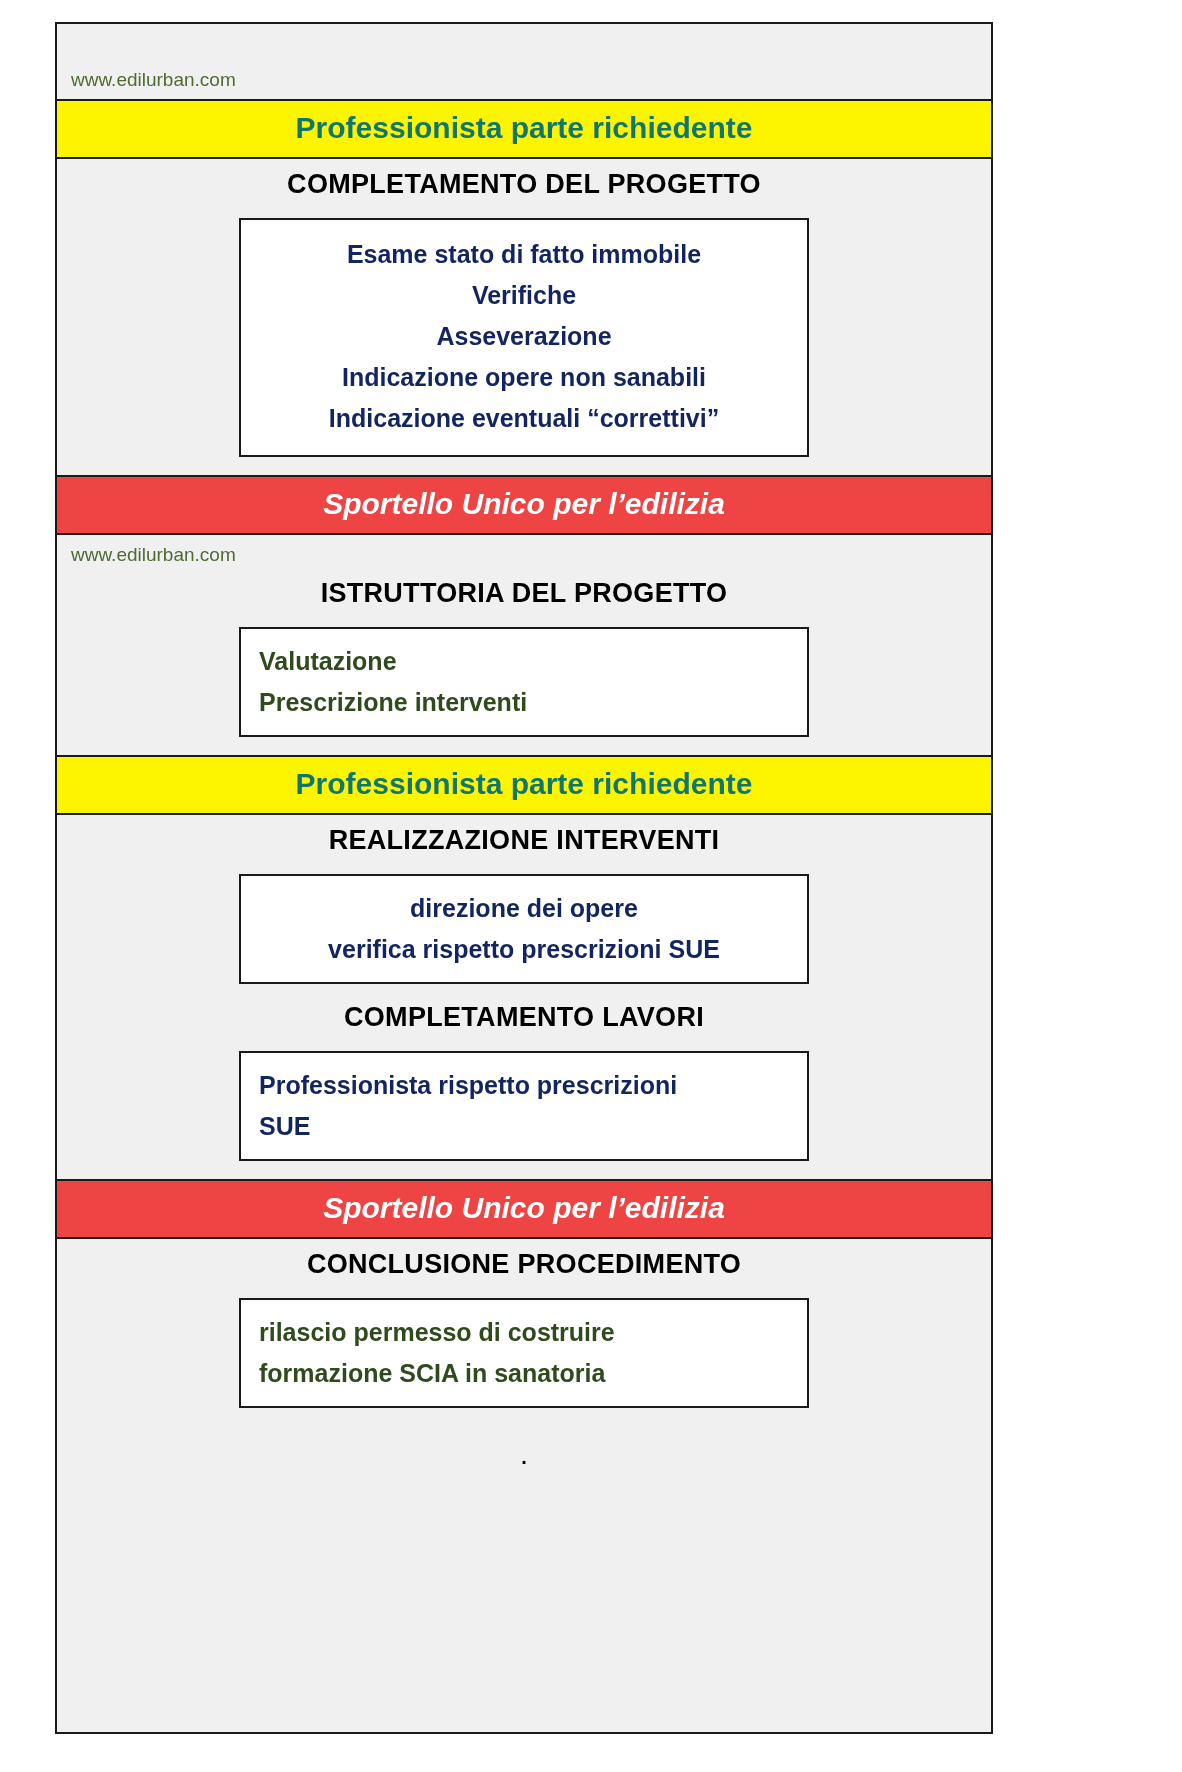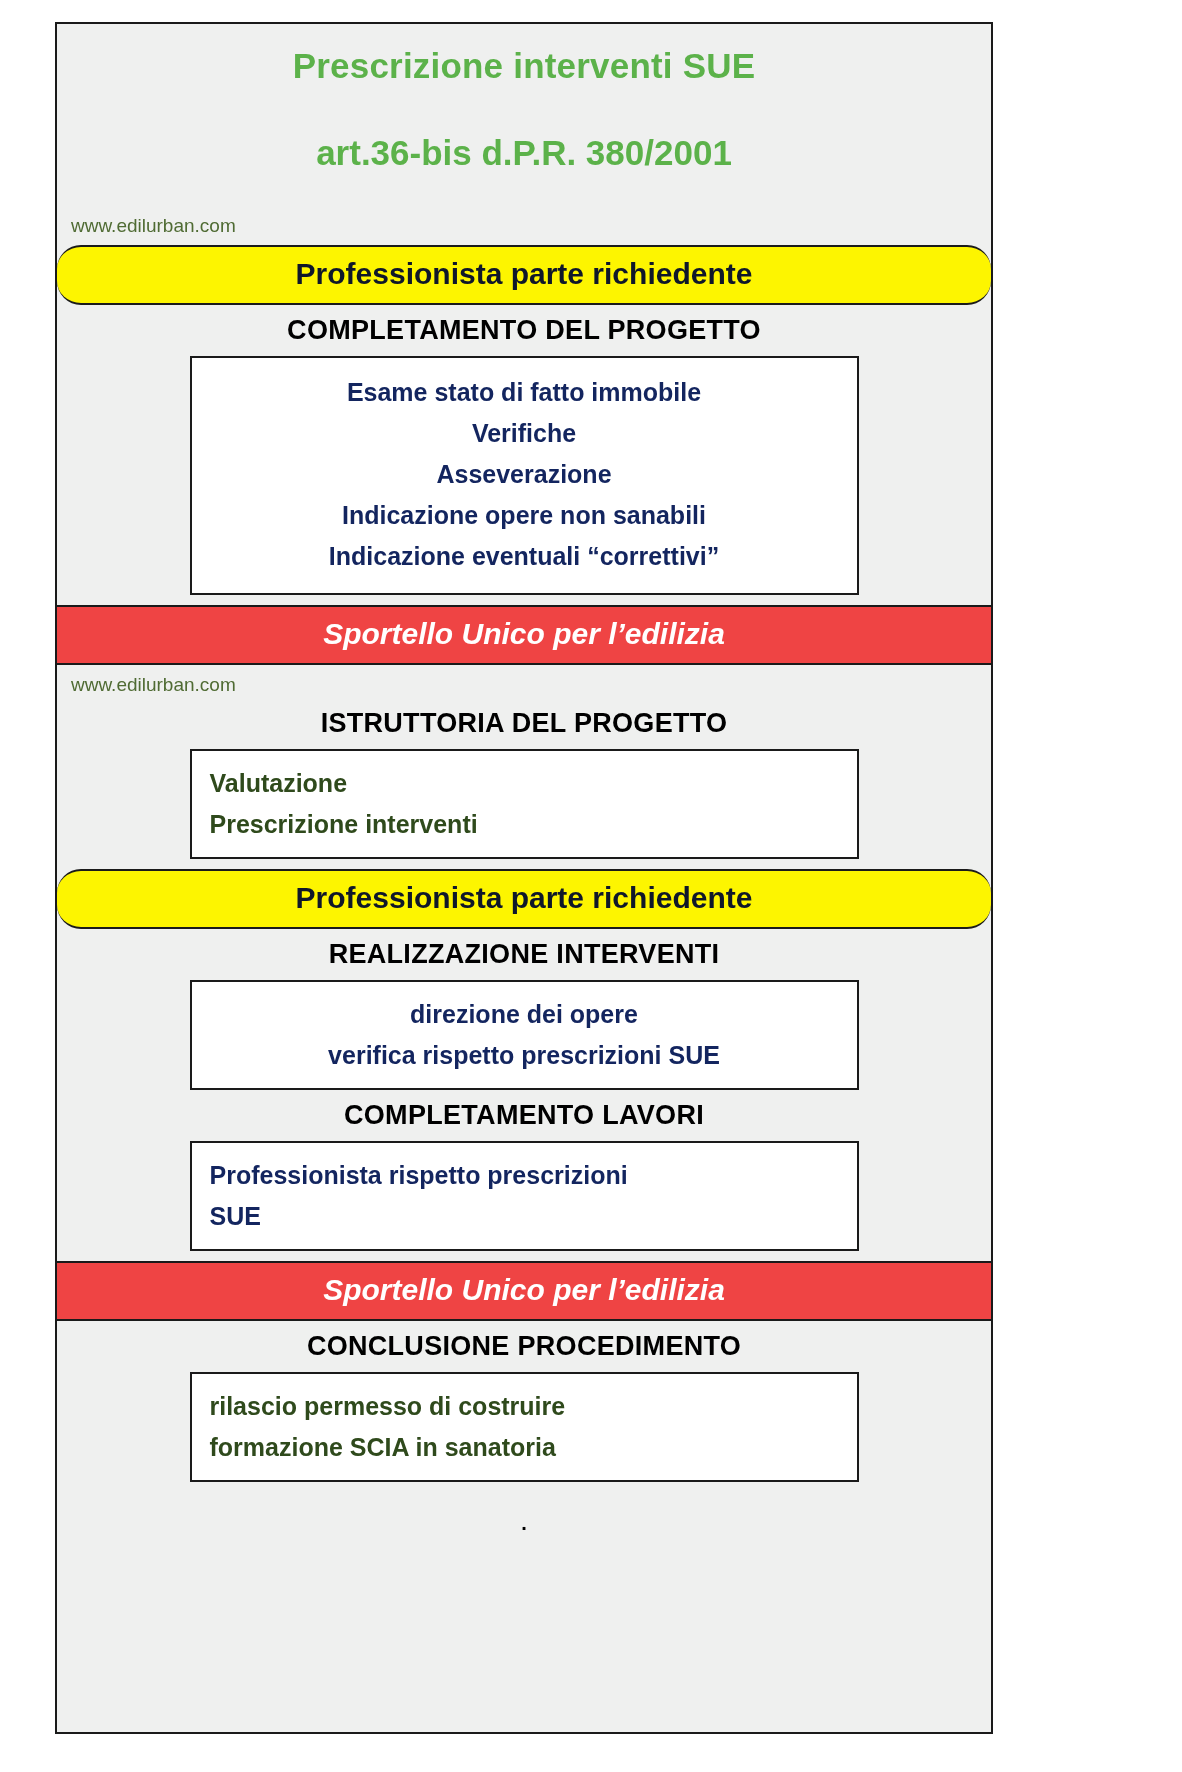--- a/index.html
+++ b/index.html
@@ -65,42 +65,41 @@
     width: 100%;
     text-align: center;
     font-size: 30px;
     font-weight: bold;
     border-top: 2px solid #1a1a1a;
     border-bottom: 2px solid #1a1a1a;
     padding: 10px 0 12px 0;
   }
   .banner-yellow {
     background: #fdf500;
-    color: #0f172a;
-    border-radius: 24px;
+    color: #0f766e;
   }
   .banner-green {
     background: #ef4444;
     color: #ffffff;
     font-style: italic;
   }
 
   .section-head {
     text-align: center;
     color: #000000;
     font-size: 27px;
     font-weight: bold;
     letter-spacing: 0.3px;
     padding: 10px 0 10px 0;
   }
 
   .inner-box {
     box-sizing: border-box;
-    margin: 0 auto;
-    width: 669px;
+    margin: 8px auto;
+    width: 570px;
     background: #ffffff;
     border: 2px solid #1a1a1a;
     padding: 14px 14px 16px 14px;
   }
   .inner-box.tight { padding: 12px 14px 12px 14px; }
 
   .line {
     font-size: 25px;
     font-weight: bold;
     line-height: 1.0;
@@ -121,24 +120,20 @@
     padding: 30px 0 0 0;
   }
   .tail { height: 60px; }
 </style>
 </head>
 <body>
 
 <div class="page">
   <div class="sheet">
 
-    <div class="title-area">
-      <div class="doc-title">Prescrizione interventi SUE</div>
-      <div class="doc-subtitle">art.36-bis d.P.R. 380/2001</div>
-    </div>
     <div class="watermark wm-top">www.edilurban.com</div>
 
     <div class="banner banner-yellow">Professionista parte richiedente</div>
     <div class="section-head">COMPLETAMENTO DEL PROGETTO</div>
     <div class="inner-box">
       <div class="line blue center">Esame stato di fatto immobile</div>
       <div class="line blue center">Verifiche</div>
       <div class="line blue center">Asseverazione</div>
       <div class="line blue center">Indicazione opere non sanabili</div>
       <div class="line blue center">Indicazione eventuali “correttivi”</div>

